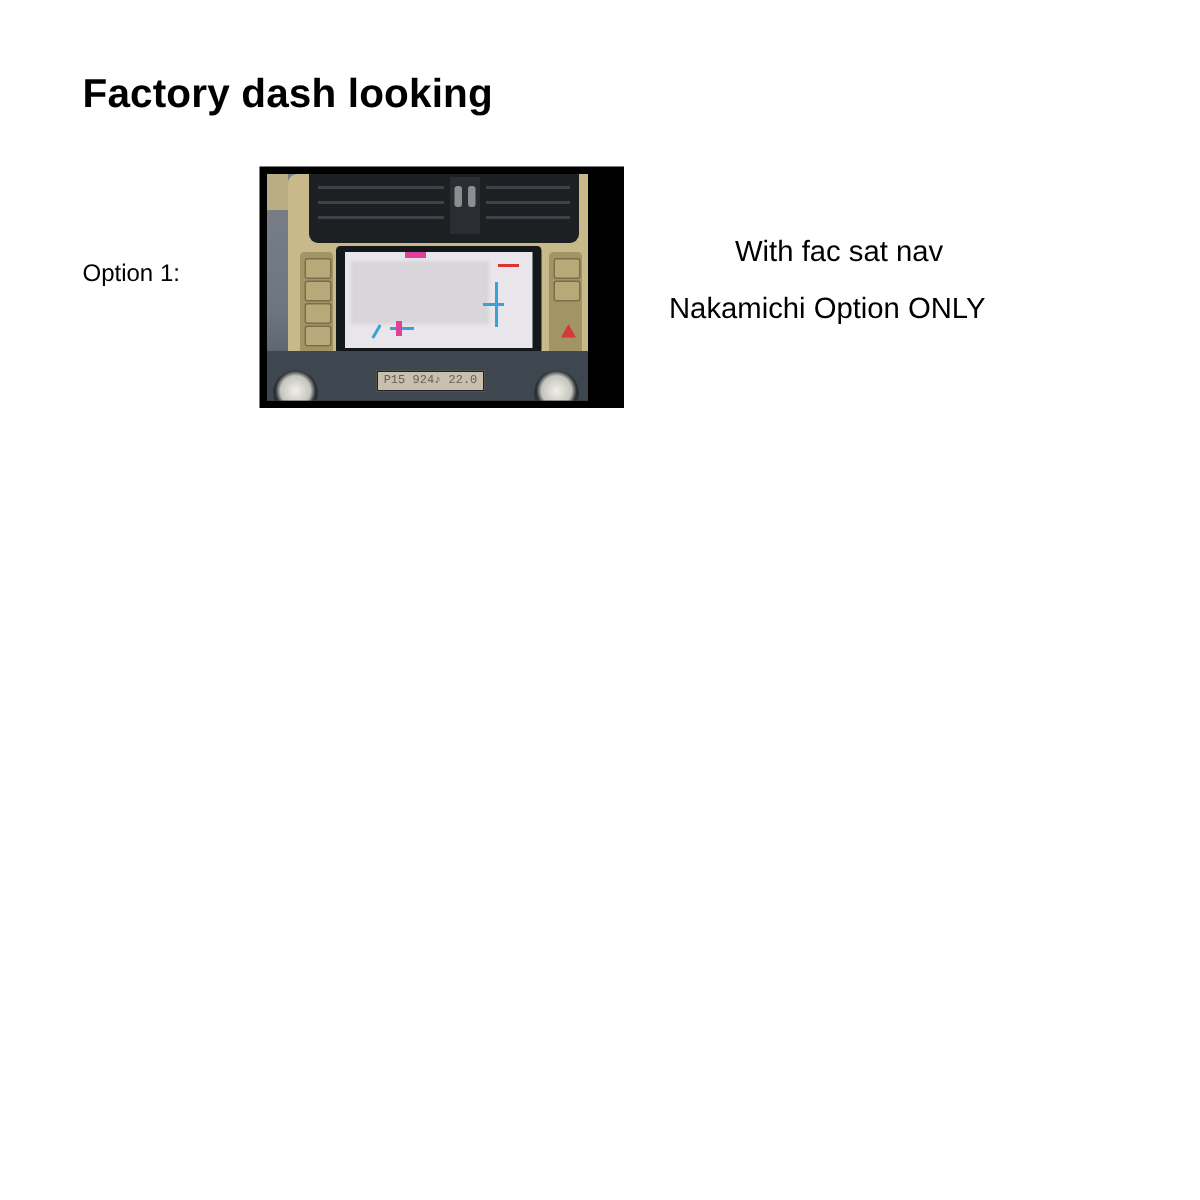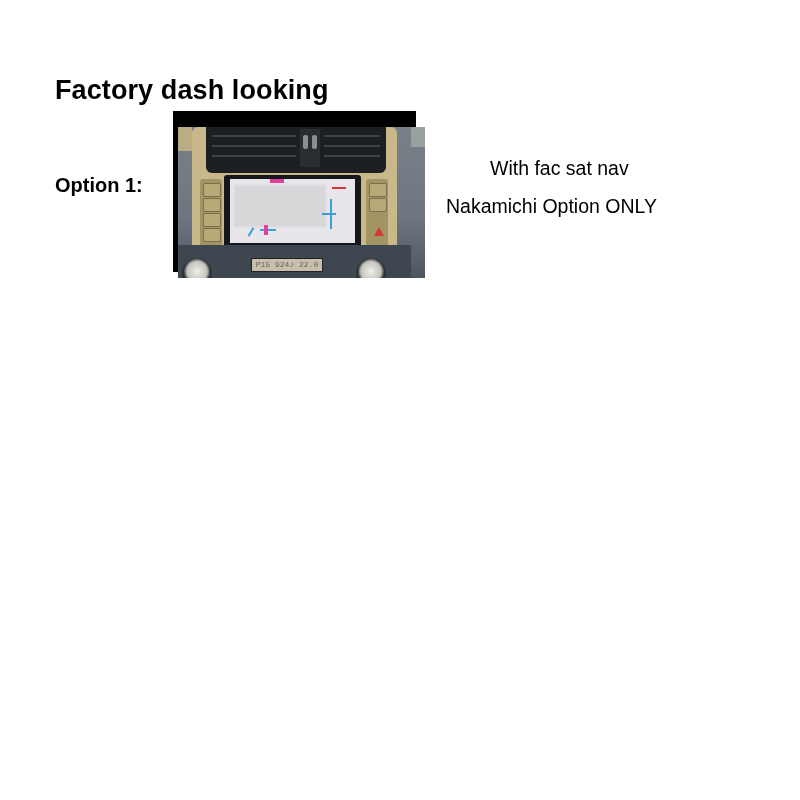--- a/index.html
+++ b/index.html
@@ -1,23 +1,23 @@
 <!DOCTYPE html>
 <html><head>
   <meta charset="utf-8">
   <style>
     html, body { margin: 0; padding: 0; background: #ffffff; }
     body { width: 800px; height: 800px; position: relative; overflow: hidden; font-family: "Liberation Sans", sans-serif; color: #000; }
-    .title { position: absolute; left: 55px; top: 47px; font-size: 27px; font-weight: bold; letter-spacing: 0.1px; margin-top: 28px; }
-    .option-label { position: absolute; left: 55px; top: 174px; font-size: 20px; font-weight: bold; }
+    .title { position: absolute; left: 55px; top: 47px; font-size: 27px; font-weight: bold; letter-spacing: 0.1px; }
+    .option-label { position: absolute; left: 55px; top: 174px; font-size: 16px; font-weight: normal; }
     .desc { position: absolute; left: 446px; font-size: 19.5px; }
     .desc.l1 { top: 157px; margin-left: 44px; }
     .desc.l2 { top: 195px; }
     .photo { position: absolute; left: 173px; top: 111px; width: 243px; height: 161px; background: #000; }
-    .photo-inner { position: absolute; left: 5px; top: 16px; width: 247px; height: 151px; background: #5a6470; overflow: hidden; }
+    .photo-inner { position: absolute; left: 5px; top: 5px; width: 214px; height: 151px; background: #5a6470; overflow: hidden; }
     
     .wall { position: absolute; inset: 0; background: linear-gradient(180deg, #7a8088 0%, #6d7680 60%, #4c5560 100%); }
     .window-l { position: absolute; left: 0; top: 0; width: 14px; height: 24px; background: #b9ad86; }
     .window-r { position: absolute; right: 0; top: 0; width: 14px; height: 20px; background: #9aa0a0; }
     .bezel { position: absolute; left: 14px; top: 0; width: 205px; height: 125px; background: #c9b98a; border-radius: 6px 6px 0 0; }
     .vent { position: absolute; left: 28px; top: 0; width: 180px; height: 46px; background: #1d2023; border-radius: 0 0 6px 6px; }
     .vent-slat { position: absolute; height: 2px; background: #3c4248; }
     .vent-mid { position: absolute; left: 94px; top: 2px; width: 20px; height: 38px; background: #2a2e32; }
     .vent-knob { position: absolute; width: 5px; height: 14px; background: #8c8f92; border-radius: 2px; }
     .side-panel { position: absolute; top: 52px; width: 22px; height: 68px; background: #a39466; border-radius: 3px; }

